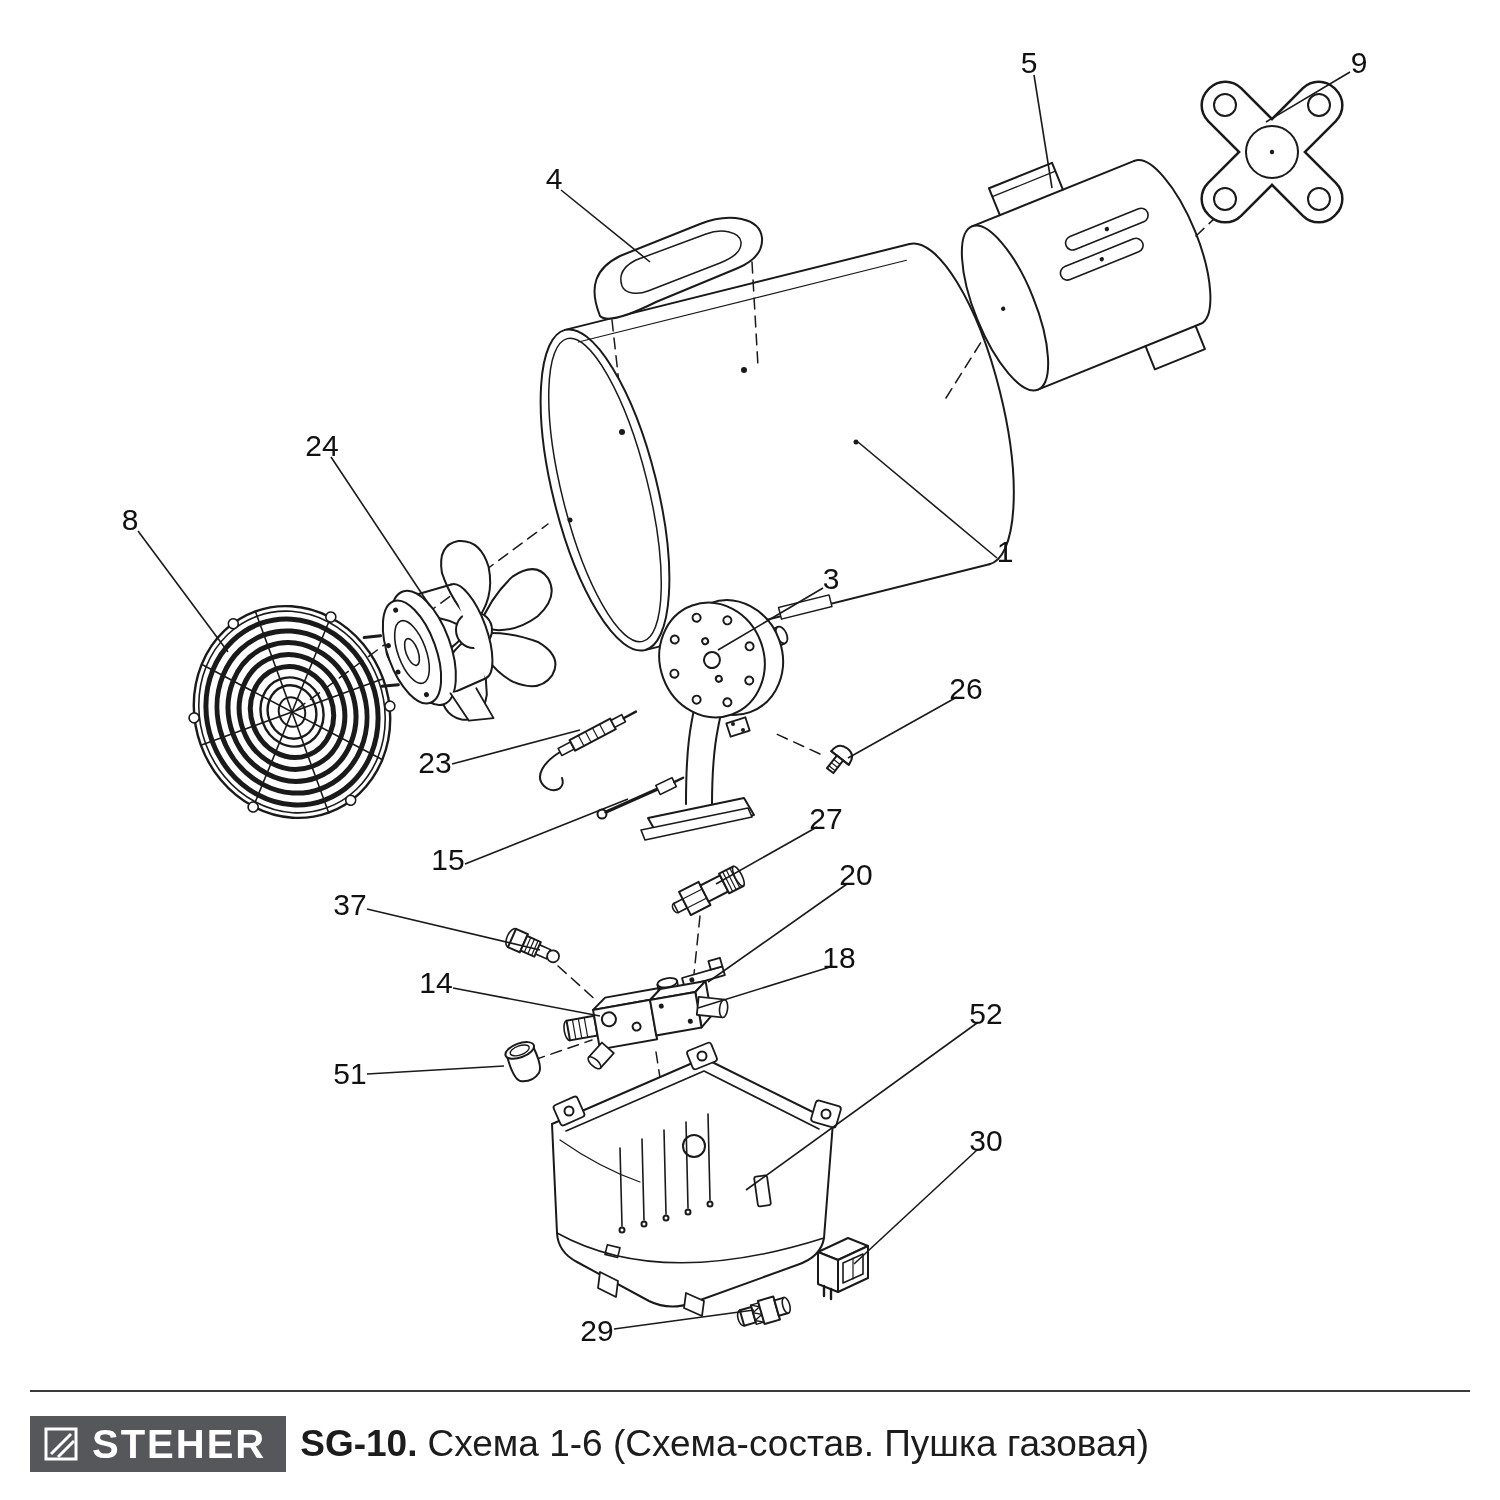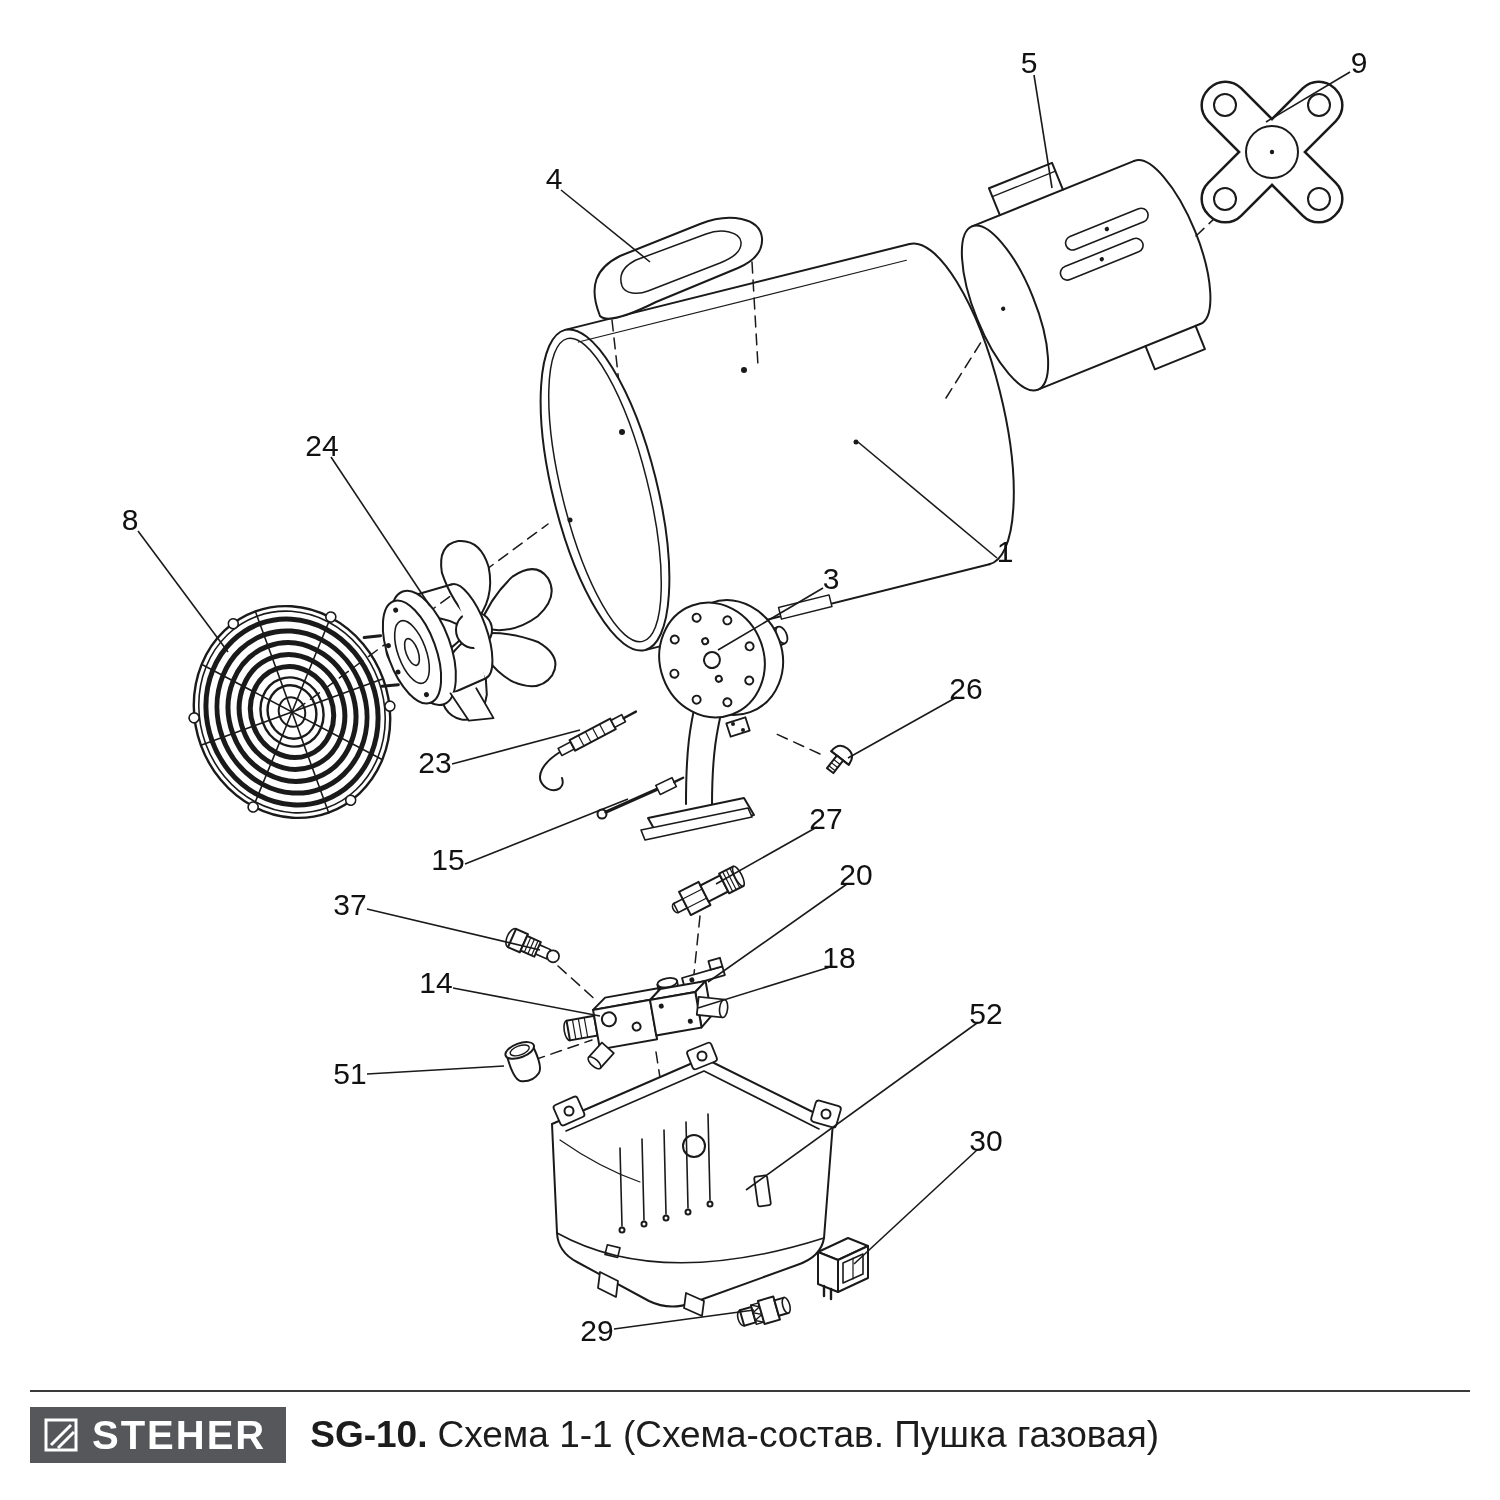--- a/index.html
+++ b/index.html
@@ -5,21 +5,21 @@
   html,body{margin:0;padding:0;background:#ffffff;}
   .page{position:relative;width:1500px;height:1500px;background:#fff;overflow:hidden;
         font-family:"Liberation Sans",sans-serif;}
   .diagram-area{position:absolute;left:0;top:0;width:1500px;height:1390px;}
   #art,#labels-layer{position:absolute;left:0;top:0;}
   #labels-layer line{stroke:var(--line,#1a1a1a);stroke-width:1.6;}
   #labels-layer text{font-family:"Liberation Sans",sans-serif;font-size:30px;font-weight:400;
         fill:var(--text,#111);text-anchor:middle;dominant-baseline:central;}
   .footer{position:absolute;left:0;top:1390px;width:1500px;}
   .divider{margin:0 30px;border-top:2px solid #3a3a3a;}
-  .footer-row{display:flex;align-items:center;gap:24px;margin:15px 30px 0 30px;}
+  .footer-row{display:flex;align-items:center;gap:14px;margin:24px 30px 0 30px;}
   .logo{display:flex;align-items:center;gap:12px;background:var(--logo_bg,#55575a);
         height:56px;padding:0 20px 0 12px;}
   .logo-text{color:#fff;font-weight:bold;font-size:40px;letter-spacing:2px;line-height:1;}
   .caption{font-size:37px;color:#1c1c1c;}
   .model{font-weight:bold;margin-right:10px;}
 </style>
 </head>
 <body>
 
 <div class="page">
@@ -371,17 +371,17 @@
     <div class="footer-row">
       <div class="logo">
         <svg width="38" height="38" viewBox="0 0 38 38">
           <rect x="4" y="4" width="30" height="30" fill="none" stroke="#fff" stroke-width="3"></rect>
           <line x1="9" y1="29" x2="29" y2="9" stroke="#fff" stroke-width="3"></line>
           <line x1="16" y1="32" x2="32" y2="16" stroke="#fff" stroke-width="3"></line>
         </svg>
         <span class="logo-text">STEHER</span>
       </div>
       <div class="caption">
-        <span class="model">SG-10.</span><span>Схема 1-1 (Схема-состав. Пушка газовая)</span>
+        <span class="model">SG-10.</span><span>Схема 1-6 (Схема-состав. Пушка газовая)</span>
       </div>
     </div>
   </div>
 </div>
 
 </body></html>

